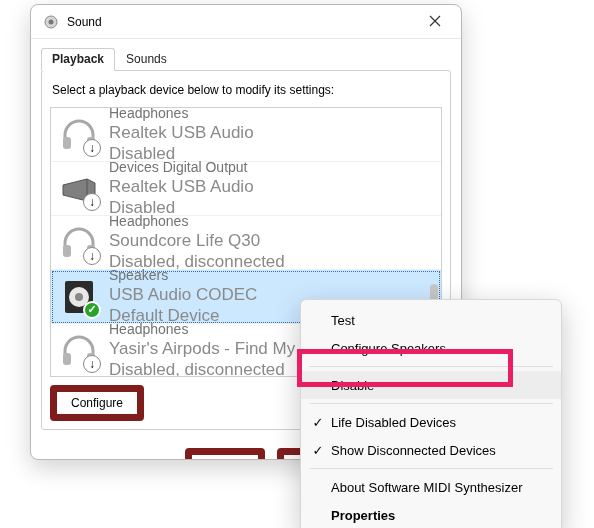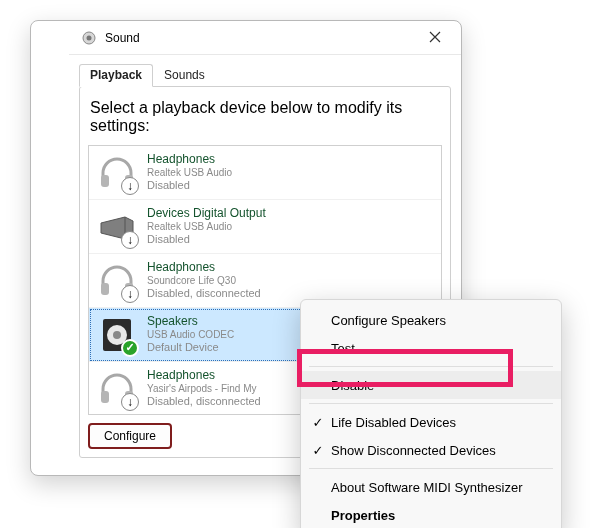--- a/index.html
+++ b/index.html
@@ -9,29 +9,28 @@
     font-size: 12px;
     background: #fff;
     width: 594px;
     height: 528px;
     position: relative;
     color: #000;
   }
   .window {
     position: absolute;
     left: 30px;
-    top: 20px;
+    top: 4px;
     width: 432px;
     height: 456px;
     border: 1px solid #b8b8b8;
     border-radius: 8px;
     background: #fff;
     box-shadow: 0 8px 24px rgba(0,0,0,0.18);
     overflow: hidden;
-    padding-left: 38px;
   }
   .titlebar {
     display: flex;
     align-items: center;
     height: 34px;
     padding: 0 12px;
     border-bottom: 1px solid #e8e8e8;
   }
   .titlebar .icon {
     width: 16px; height: 16px; margin-right: 8px;
@@ -62,21 +61,21 @@
     font-weight: bold;
   }
   .panel {
     margin: 0 10px 8px 10px;
     border: 1px solid #cfcfcf;
     border-radius: 3px;
     padding: 10px 8px 8px 8px;
     background: #fff;
   }
   .instr {
-    font-size: 16px;
+    font-size: 12px;
     margin: 2px 2px 10px 2px;
   }
   .devlist {
     border: 1px solid #cfcfcf;
     background: #fff;
     height: 270px;
     overflow: hidden;
     position: relative;
   }
   .devscroll {
@@ -97,23 +96,23 @@
     display: flex;
     align-items: center;
     padding: 4px 8px;
     border-bottom: 1px solid #f0f0f0;
     height: 54px;
     gap: 10px;
   }
   .dev:last-child { border-bottom: none; }
   .dev .icon { width: 40px; height: 40px; position: relative; flex-shrink: 0; }
   .dev .texts { display: flex; flex-direction: column; line-height: 1.25; }
-  .dev .name { font-size: 12px; color: #14532d; }
-  .dev .sub  { font-size: 10px; color: #8a8a8a; }
-  .dev .stat { font-size: 11px; color: #8a8a8a; }
+  .dev .name { font-size: 14px; color: #737373; }
+  .dev .sub  { font-size: 17px; color: #8a8a8a; }
+  .dev .stat { font-size: 17px; color: #8a8a8a; }
   .dev.selected {
     background: #cce8ff;
     outline: 1px dotted #2e6fb7;
     outline-offset: -2px;
   }
   .badge {
     position: absolute; right: -2px; bottom: -2px;
     width: 18px; height: 18px;
     border-radius: 50%;
     background: #fff;
@@ -127,21 +126,21 @@
   .btnrow {
     display: flex;
     justify-content: space-between;
     margin-top: 8px;
   }
   button.win {
     font-family: inherit;
     font-size: 12px;
     padding: 4px 14px;
     background: #fdfdfd;
-    border: 2px solid #7f1d1d;
+    border: 7px solid #7f1d1d;
     border-radius: 4px;
   }
   .dlgbtns {
     display: flex;
     justify-content: flex-end;
     gap: 12px;
     padding: 10px 12px 12px 12px;
   }
   .dlgbtns button.win { min-width: 80px; }
 
@@ -317,24 +316,24 @@
 
   <div class="dlgbtns">
     <button class="win">OK</button>
     <button class="win">Cancel</button>
     <button class="win">Apply</button>
   </div>
 </div>
 
 <div class="ctx">
   <div class="item rel">
+    <span>Test</span>
+  </div>
+  <div class="item rel">
     <span>Configure Speakers</span>
-  </div>
-  <div class="item rel">
-    <span>Test</span>
   </div>
   <div class="sep"></div>
   <div class="item rel hover">
     <span>Disable</span>
   </div>
   <div class="sep"></div>
   <div class="item rel">
     <span class="chk">✓</span>
     <span>Life Disabled Devices</span>
   </div>

